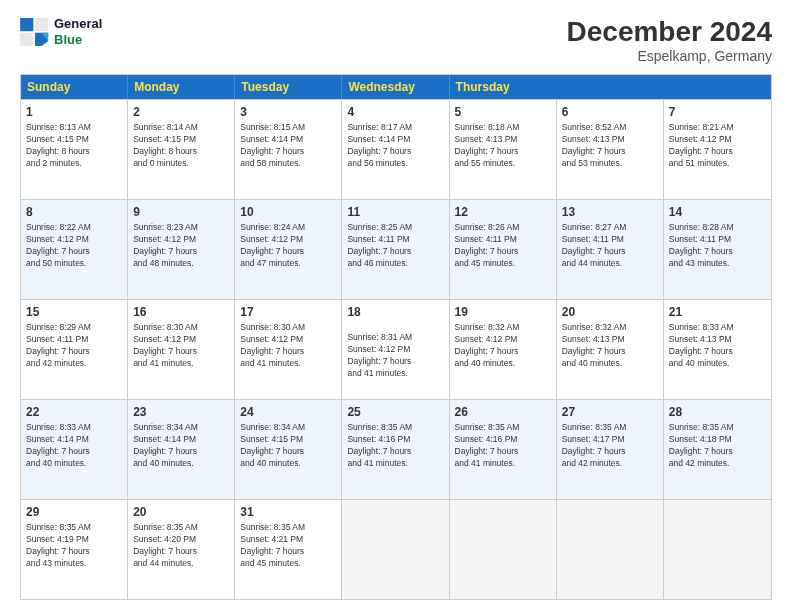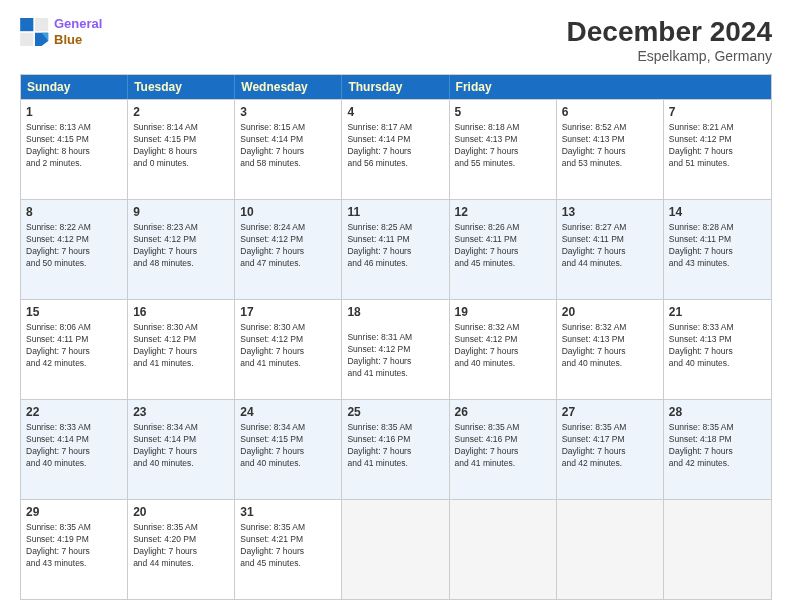--- a/index.html
+++ b/index.html
@@ -28,21 +28,21 @@
       align-items: center;
       gap: 4px;
     }
     .logo-text {
       font-size: 13px;
       font-weight: bold;
       color: #333;
       line-height: 1.2;
     }
     .logo-text span {
-      color: #8b5cf6;
+      color: #0f172a;
     }
     .logo-icon {
       width: 30px;
       height: 28px;
     }
     .title-block {
       text-align: right;
     }
     .month-title {
       font-size: 28px;
@@ -58,21 +58,21 @@
       display: flex;
       flex-direction: column;
       border: 1px solid #ccc;
     }
     .cal-header {
       display: grid;
       grid-template-columns: repeat(7, 1fr);
       background: #1a6fc4;
     }
     .cal-header-cell {
-      color: #fef9c3;
+      color: #fde047;
       font-weight: bold;
       font-size: 12px;
       padding: 5px 6px;
       border-right: 1px solid #3a8fd4;
     }
     .cal-header-cell:last-child {
       border-right: none;
     }
     .cal-body {
       flex: 1;
@@ -123,36 +123,36 @@
     <div class="logo">
       <svg class="logo-icon" viewBox="0 0 36 34">
         <rect x="0" y="0" width="16" height="16" fill="#1a6fc4"></rect>
         <rect x="18" y="0" width="16" height="16" fill="#e8e8e8"></rect>
         <rect x="0" y="18" width="16" height="16" fill="#e8e8e8"></rect>
         <polygon points="18,18 34,18 34,28 26,34 18,34" fill="#1a6fc4"></polygon>
         <polygon points="26,18 34,18 34,28" fill="#3a9fd4"></polygon>
       </svg>
       <div class="logo-text">
         <div><span>General</span></div>
-        <div><span style="color:#a16207">Blue</span></div>
+        <div><span style="color:#15803d">Blue</span></div>
       </div>
     </div>
     <div class="title-block">
       <div class="month-title">December 2024</div>
       <div class="location">Espelkamp, Germany</div>
     </div>
   </div>
 
   <div class="calendar">
     <div class="cal-header">
     <div class="cal-header-cell">Sunday</div>
+        <div class="cal-header-cell">Monday</div>
         <div class="cal-header-cell">Tuesday</div>
         <div class="cal-header-cell">Wednesday</div>
         <div class="cal-header-cell">Thursday</div>
-        <div class="cal-header-cell">Friday</div>
       </div>
     <div class="cal-body">
     <div class="cal-row">
           <div class="cal-cell">
             <span class="day-num">1</span>
             <div class="cell-text" style="white-space: pre-line;">Sunrise: 8:13 AM
 Sunset: 4:15 PM
 Daylight: 8 hours
 and 2 minutes.</div>
           </div>
@@ -246,21 +246,21 @@
             <span class="day-num">14</span>
             <div class="cell-text" style="white-space: pre-line;">Sunrise: 8:28 AM
 Sunset: 4:11 PM
 Daylight: 7 hours
 and 43 minutes.</div>
           </div>
         </div>
         <div class="cal-row">
           <div class="cal-cell">
             <span class="day-num">15</span>
-            <div class="cell-text" style="white-space: pre-line;">Sunrise: 8:06 AM
+            <div class="cell-text" style="white-space: pre-line;">Sunrise: 8:29 AM
 Sunset: 4:11 PM
 Daylight: 7 hours
 and 42 minutes.</div>
           </div>
           <div class="cal-cell">
             <span class="day-num">16</span>
             <div class="cell-text" style="white-space: pre-line;">Sunrise: 8:30 AM
 Sunset: 4:12 PM
 Daylight: 7 hours
 and 41 minutes.</div>

